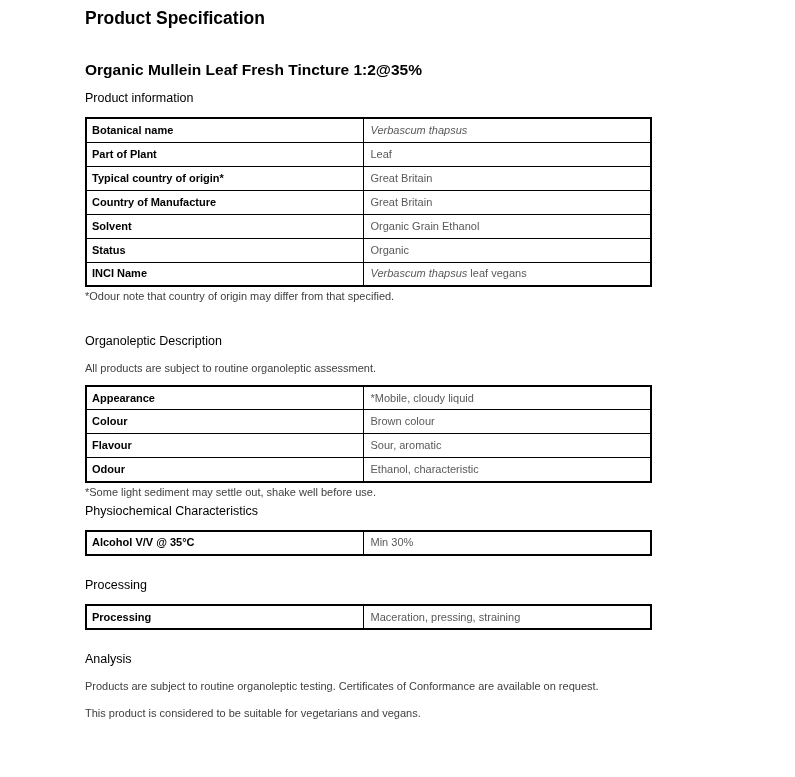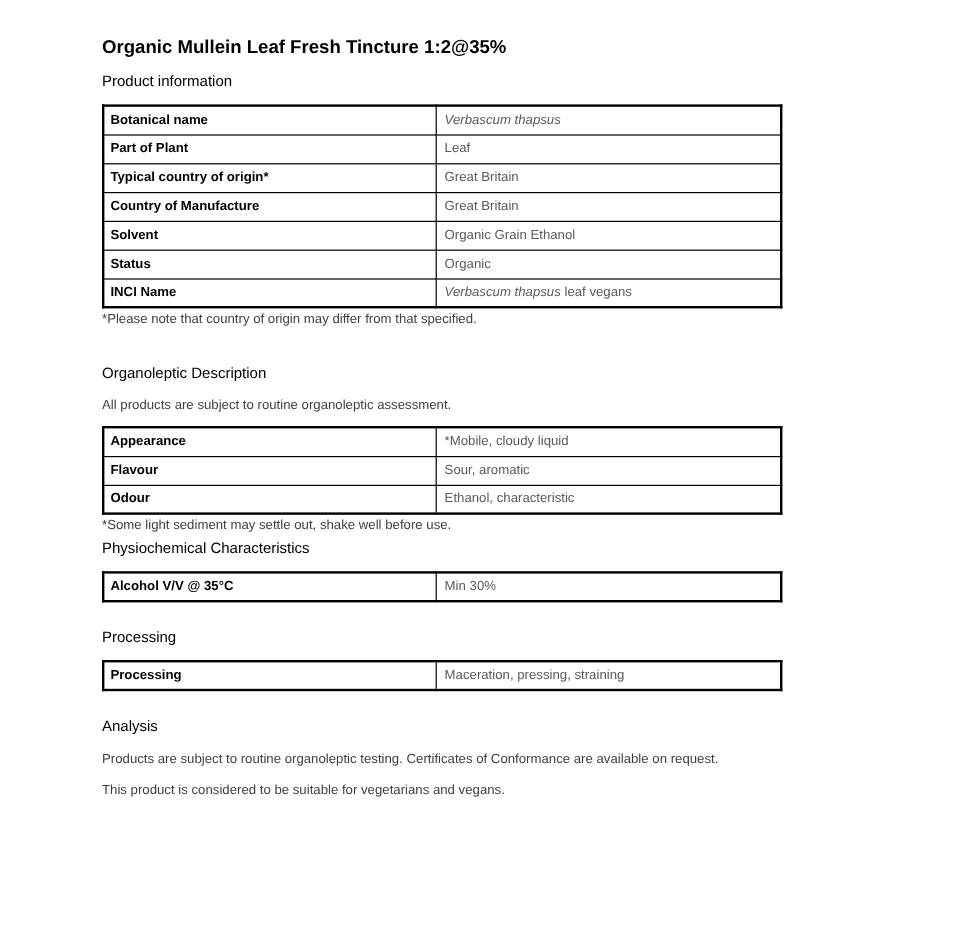--- a/index.html
+++ b/index.html
@@ -87,20 +87,21 @@
       line-height: 1.25;
       color: #404040;
     }
   </style>
 </head>
 <body>
 
 <div class="page">
   <div class="content">
 
+    <h1 class="doc-title">Product Specification</h1>
 
     <h2 class="product-title">Organic Mullein Leaf Fresh Tincture 1:2@35%</h2>
 
     <h3 class="section-heading h-product-info">Product information</h3>
 
     <table class="spec-table">
       <tbody>
         <tr>
           <td class="label-cell">Botanical name</td>
           <td class="value-cell italic">Verbascum thapsus</td>
@@ -125,31 +126,35 @@
           <td class="label-cell">Status</td>
           <td class="value-cell">Organic</td>
         </tr>
         <tr>
           <td class="label-cell">INCI Name</td>
           <td class="value-cell"><span class="italic">Verbascum thapsus</span><span> leaf vegans</span></td>
         </tr>
       </tbody>
     </table>
 
-    <p class="footnote">*Please note that country of origin may differ from that specified.</p>
+    <p class="footnote">*Odour note that country of origin may differ from that specified.</p>
 
     <h3 class="section-heading h-organoleptic">Organoleptic Description</h3>
 
     <p class="body-text">All products are subject to routine organoleptic assessment.</p>
 
     <table class="spec-table" style="margin-top: 9px;">
       <tbody>
         <tr>
           <td class="label-cell">Appearance</td>
           <td class="value-cell">*Mobile, cloudy liquid</td>
+        </tr>
+        <tr>
+          <td class="label-cell">Colour</td>
+          <td class="value-cell">Brown colour</td>
         </tr>
         <tr>
           <td class="label-cell">Flavour</td>
           <td class="value-cell">Sour, aromatic</td>
         </tr>
         <tr>
           <td class="label-cell">Odour</td>
           <td class="value-cell">Ethanol, characteristic</td>
         </tr>
       </tbody>

